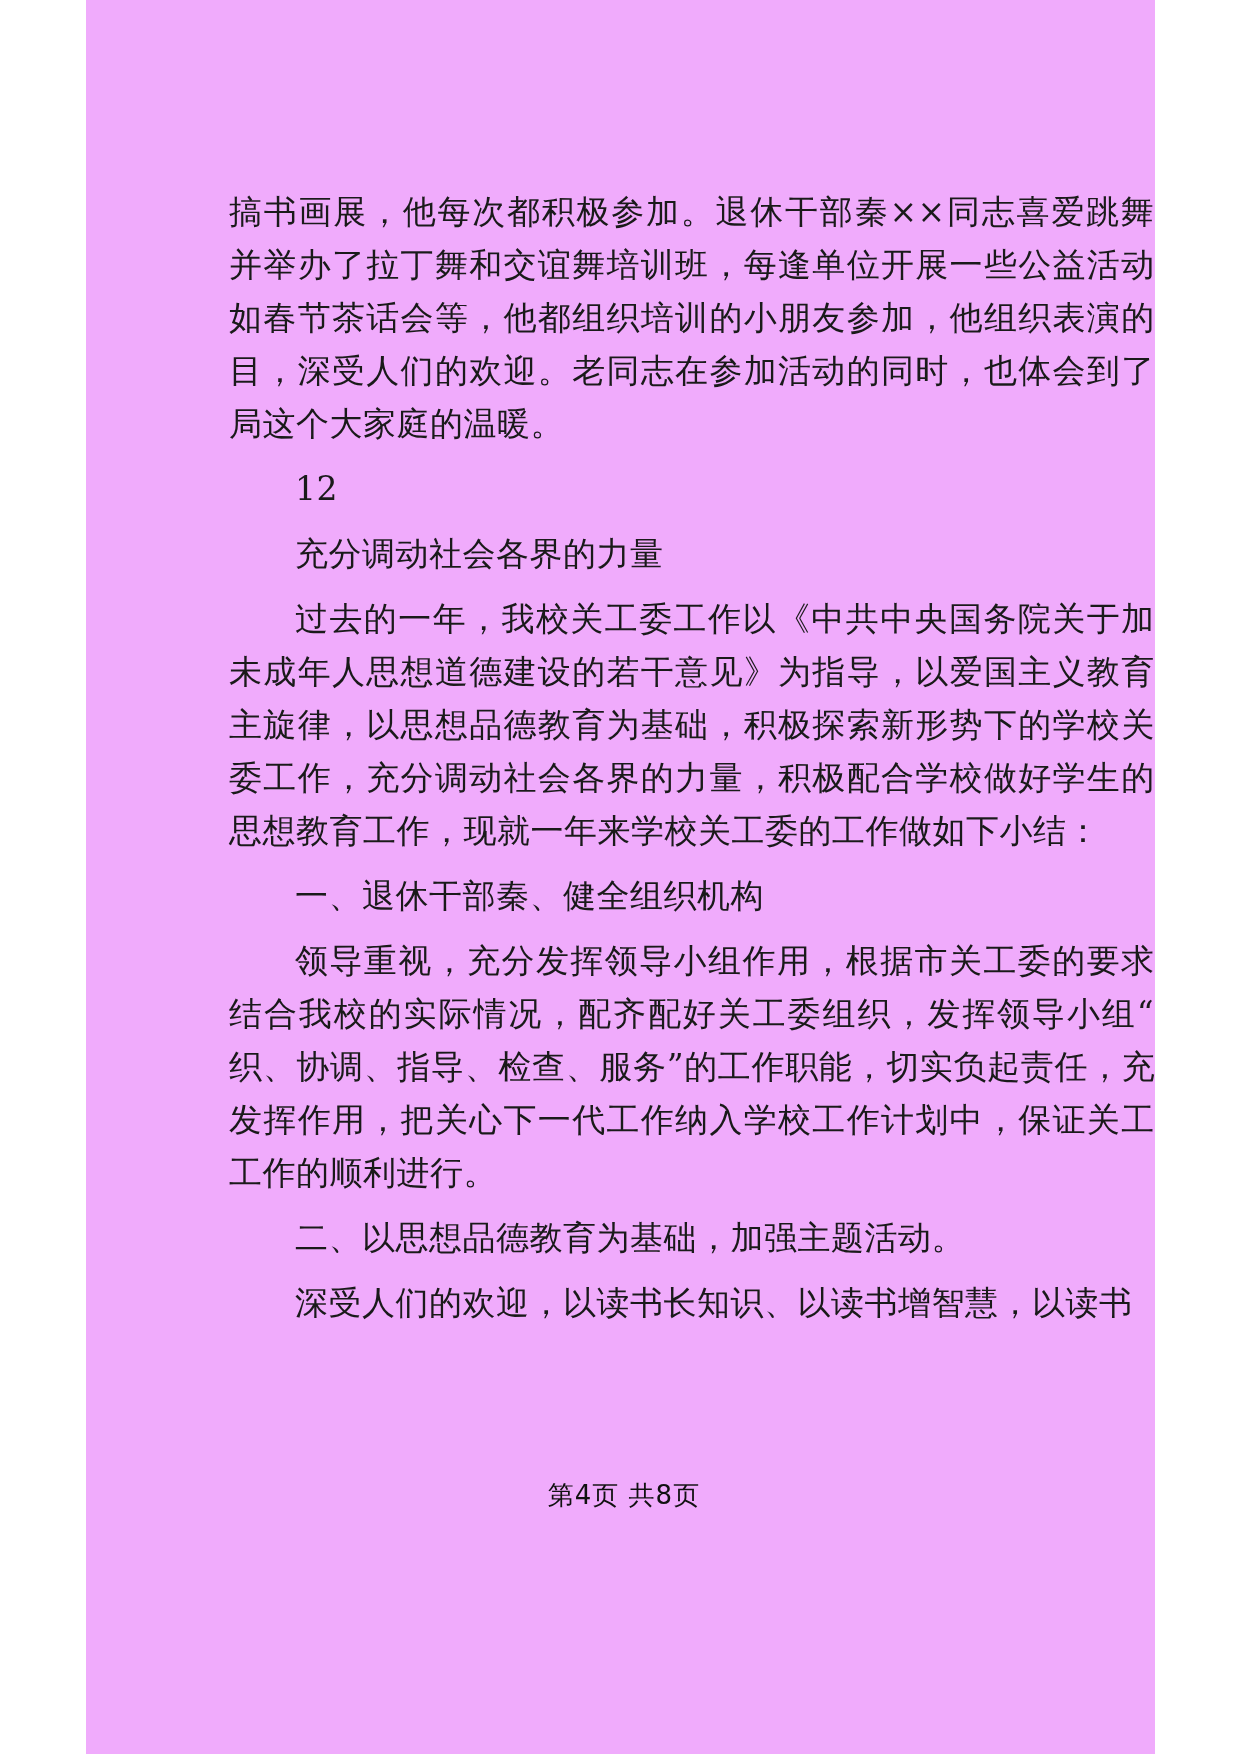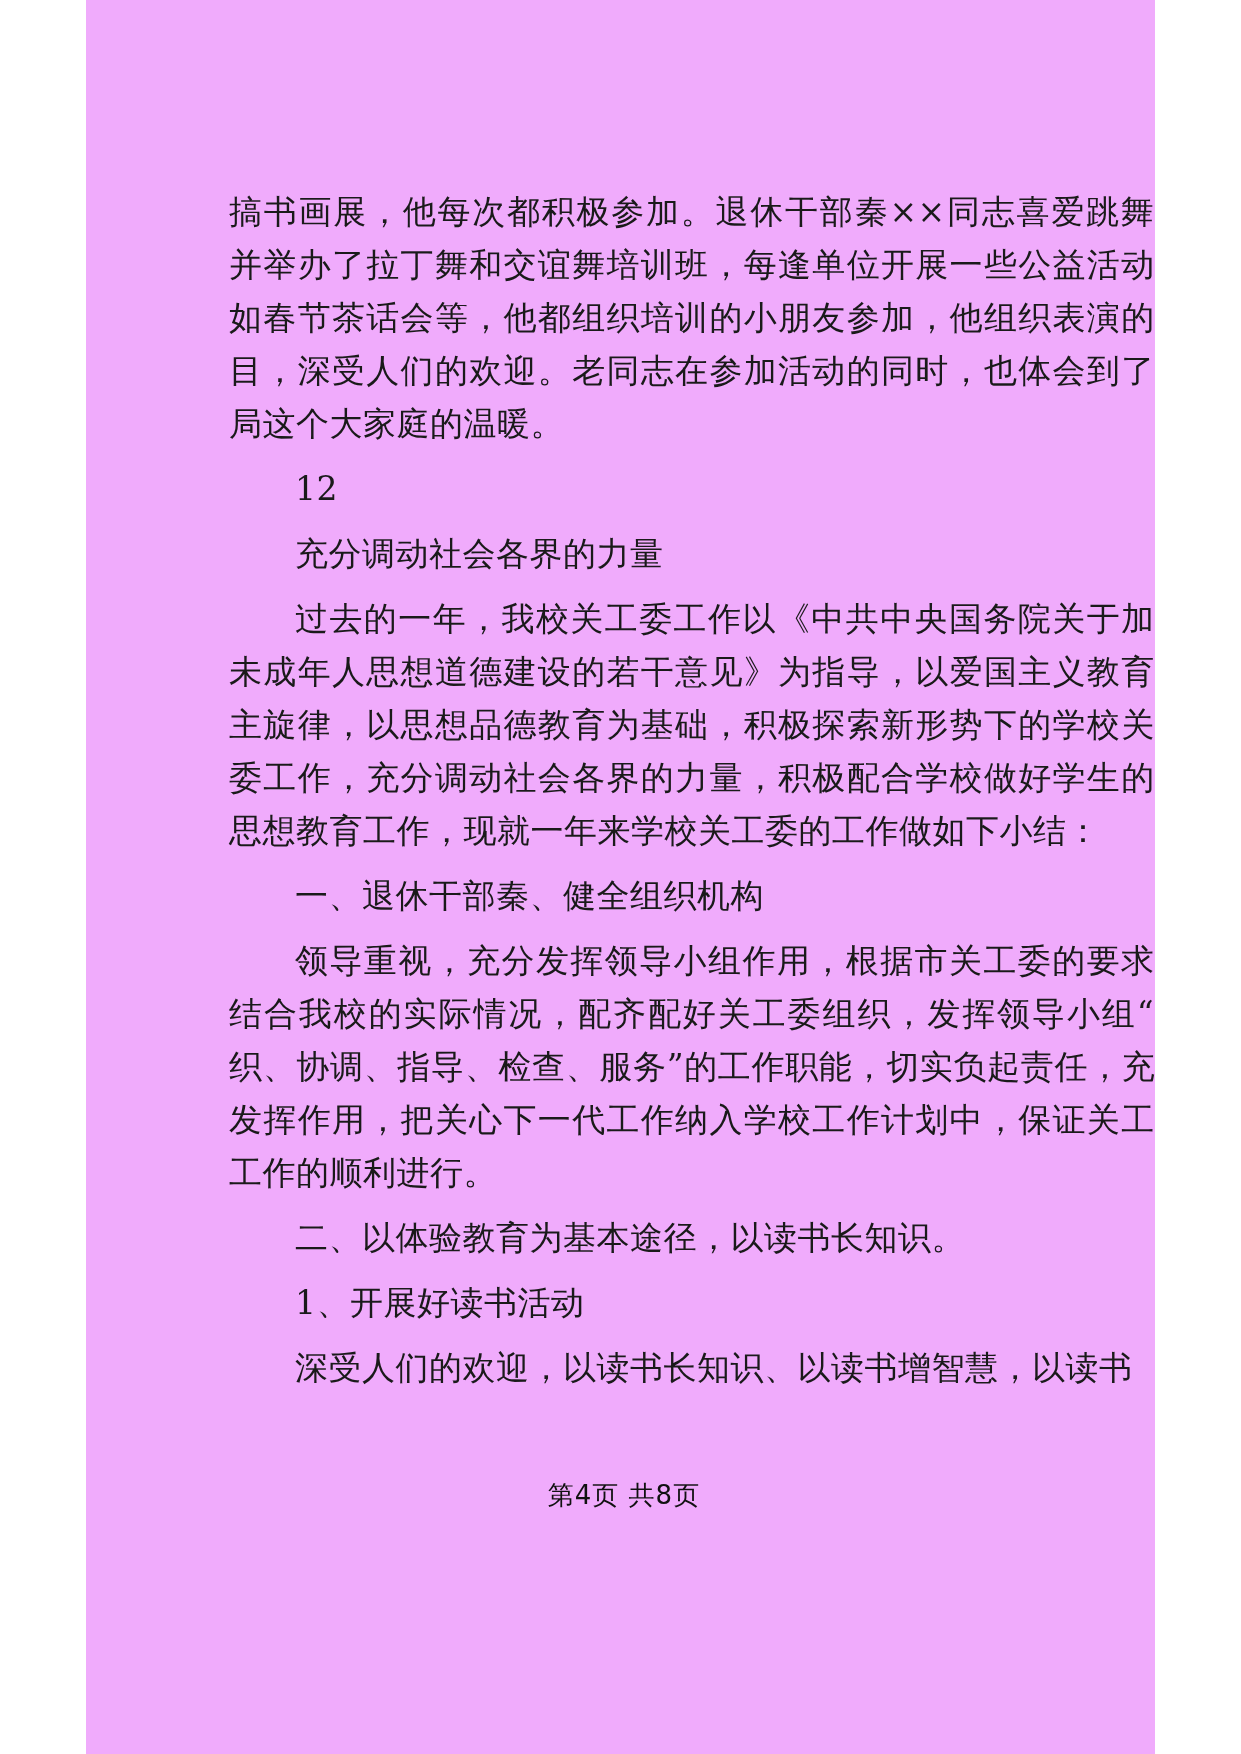--- a/index.html
+++ b/index.html
@@ -57,20 +57,19 @@
 
 <div class="page">
 
   <div class="content">
     <p class="para">搞书画展，他每次都积极参加。退休干部秦××同志喜爱跳舞，并举办了拉丁舞和交谊舞培训班，每逢单位开展一些公益活动，如春节茶话会等，他都组织培训的小朋友参加，他组织表演的节目，深受人们的欢迎。老同志在参加活动的同时，也体会到了我局这个大家庭的温暖。</p>
     <p class="para indent">12</p>
     <p class="para indent">充分调动社会各界的力量</p>
     <p class="para indent">过去的一年，我校关工委工作以《中共中央国务院关于加强未成年人思想道德建设的若干意见》为指导，以爱国主义教育为主旋律，以思想品德教育为基础，积极探索新形势下的学校关工委工作，充分调动社会各界的力量，积极配合学校做好学生的的思想教育工作，现就一年来学校关工委的工作做如下小结：</p>
     <p class="para indent">一、退休干部秦、健全组织机构</p>
     <p class="para indent">领导重视，充分发挥领导小组作用，根据市关工委的要求，结合我校的实际情况，配齐配好关工委组织，发挥领导小组“组织、协调、指导、检查、服务”的工作职能，切实负起责任，充分发挥作用，把关心下一代工作纳入学校工作计划中，保证关工委工作的顺利进行。</p>
-    <p class="para indent">二、以体验教育为基本途径，以读书长知识。</p>
-    <p class="para indent">1、开展好读书活动</p>
+    <p class="para indent">二、以思想品德教育为基础，加强主题活动。</p>
     <p class="para indent">深受人们的欢迎，以读书长知识、以读书增智慧，以读书</p>
   </div>
 
   <div class="footer">第4页 共8页</div>
 
 </div>
 
 </body></html>

